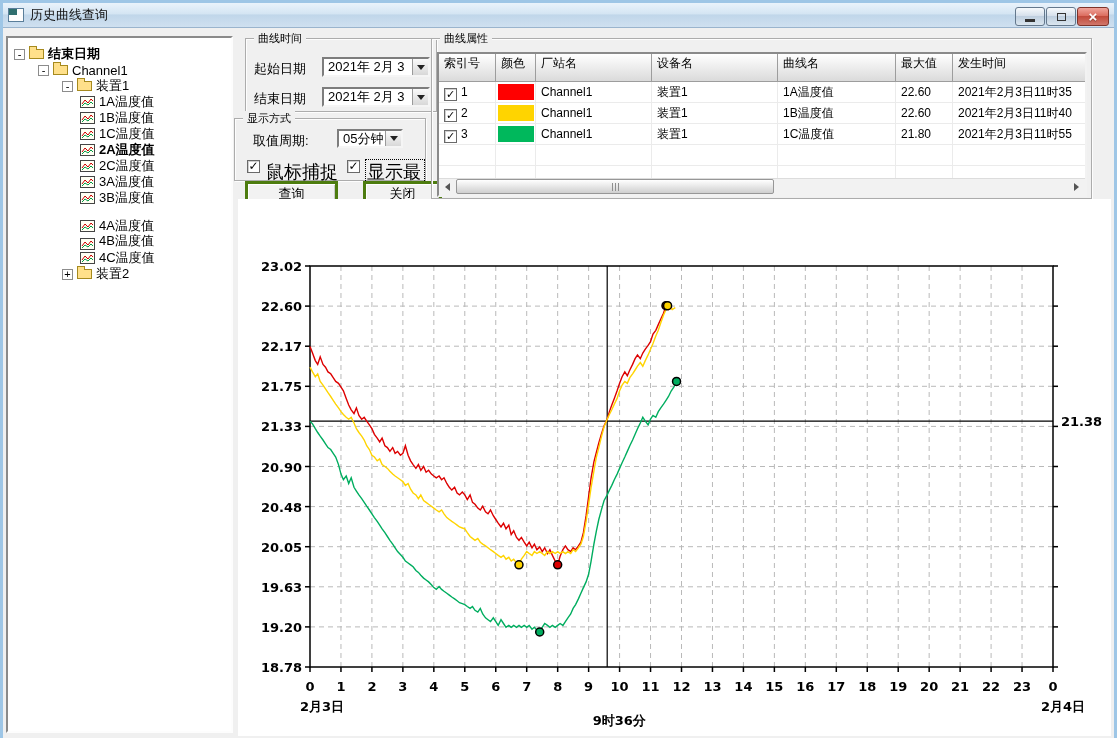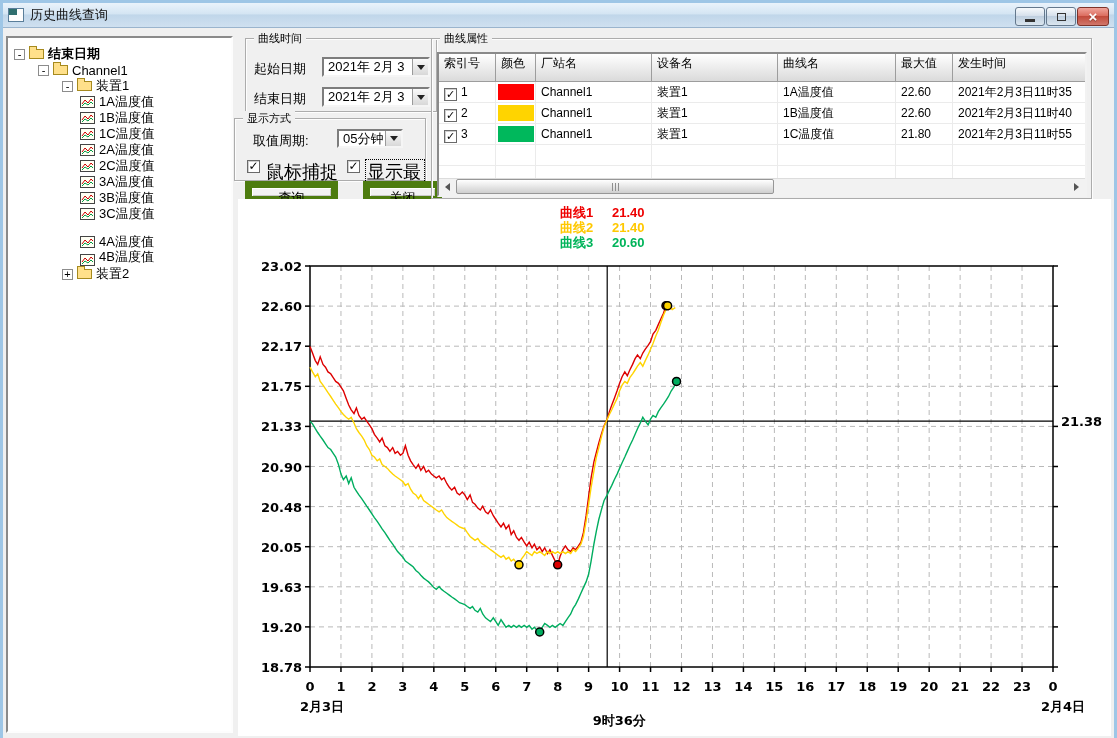--- a/index.html
+++ b/index.html
@@ -50,21 +50,21 @@
   .cval { flex:1; font-size:13px; padding-left:4px; white-space:nowrap; overflow:hidden; }
   .carrow { width:16px; height:100%; background:linear-gradient(#fafafa,#d8d8d8);
             border-left:1px solid #9a9a9a; display:flex; align-items:center; justify-content:center; }
   .tri { width:0; height:0; border-left:4px solid transparent; border-right:4px solid transparent;
          border-top:5px solid #222; }
   .cbx { position:absolute; width:13px; height:13px; background:#fff; border:1px solid #6a6a6a;
          box-shadow:inset 1px 1px 0 #cfcfcf; font-size:12px; font-weight:bold; line-height:11px;
          text-align:center; color:#000; }
   .cblabel { position:absolute; font-size:18px; }
   .cblabel.focus { border:1px dotted #000; padding:0 1px; }
-  .btn { position:absolute; height:22px; background:#f2f2f2; border:7px solid #4d7c0f;
+  .btn { position:absolute; height:22px; background:#f2f2f2; border:3px solid #4d7c0f;
          box-shadow:inset 1px 1px 0 #ffffff, inset -1px -1px 0 #c9c9c9;
          font-size:13px; text-align:center; line-height:20px; color:#000; }
   
   .tbl { position:absolute; left:5px; top:13px; width:650px; height:145px; background:#fff;
          border:2px solid; border-color:#8a8a8a #f2f2f2 #f2f2f2 #8a8a8a; overflow:hidden; }
   .thead { display:flex; height:28px; background:linear-gradient(#ffffff,#d9d9d9); }
   .th { font-size:12px; line-height:19px; padding-left:5px; border-right:1px solid #9d9d9d;
         border-bottom:1px solid #9d9d9d; white-space:nowrap; overflow:hidden; flex:0 0 auto; }
   .tr { display:flex; height:21px; }
   .td { font-size:12px; line-height:20px; padding-left:5px; border-right:1px solid #ebebeb;
@@ -144,21 +144,21 @@
           <span class="tlabel">1B温度值</span>
         </div>
         <div class="trow" style="padding-left: 70px;">
           <svg width="15" height="12" class="cicon">
             <rect x="0.5" y="0.5" width="14" height="11" fill="#fffff4" stroke="#444"></rect>
             <polyline points="2,8 5,4 8,7 11,3 13,5" fill="none" stroke="#cc0000"></polyline>
             <polyline points="2,10 5,7 8,9 11,6 13,8" fill="none" stroke="#009944"></polyline>
           </svg>
           <span class="tlabel">1C温度值</span>
         </div>
-        <div class="trow" style="padding-left: 70px;">
+        <div class="trow" style="padding-left: 70px; font-weight: bold;">
           <svg width="15" height="12" class="cicon">
             <rect x="0.5" y="0.5" width="14" height="11" fill="#fffff4" stroke="#444"></rect>
             <polyline points="2,8 5,4 8,7 11,3 13,5" fill="none" stroke="#cc0000"></polyline>
             <polyline points="2,10 5,7 8,9 11,6 13,8" fill="none" stroke="#009944"></polyline>
           </svg>
           <span class="tlabel">2A温度值</span>
         </div>
         <div class="trow" style="padding-left: 70px;">
           <svg width="15" height="12" class="cicon">
             <rect x="0.5" y="0.5" width="14" height="11" fill="#fffff4" stroke="#444"></rect>
@@ -176,43 +176,43 @@
           <span class="tlabel">3A温度值</span>
         </div>
         <div class="trow" style="padding-left: 70px;">
           <svg width="15" height="12" class="cicon">
             <rect x="0.5" y="0.5" width="14" height="11" fill="#fffff4" stroke="#444"></rect>
             <polyline points="2,8 5,4 8,7 11,3 13,5" fill="none" stroke="#cc0000"></polyline>
             <polyline points="2,10 5,7 8,9 11,6 13,8" fill="none" stroke="#009944"></polyline>
           </svg>
           <span class="tlabel">3B温度值</span>
         </div>
-        <div class="trow" style="padding-left: 70px;">
-          <svg width="15" height="12" class="cicon">
-            <rect x="0.5" y="0.5" width="14" height="11" fill="#fffff4" stroke="#444"></rect>
-            <polyline points="2,8 5,4 8,7 11,3 13,5" fill="none" stroke="#cc0000"></polyline>
-            <polyline points="2,10 5,7 8,9 11,6 13,8" fill="none" stroke="#009944"></polyline>
-          </svg>
-          <span class="tlabel">3C温度值</span>
-        </div>
         <div class="trow" style="padding-left: 70px; margin-top: 12px;">
           <svg width="15" height="12" class="cicon">
             <rect x="0.5" y="0.5" width="14" height="11" fill="#fffff4" stroke="#444"></rect>
             <polyline points="2,8 5,4 8,7 11,3 13,5" fill="none" stroke="#cc0000"></polyline>
             <polyline points="2,10 5,7 8,9 11,6 13,8" fill="none" stroke="#009944"></polyline>
           </svg>
           <span class="tlabel">4A温度值</span>
         </div>
         <div class="trow" style="padding-left: 70px; align-items: flex-end;">
           <svg width="15" height="12" class="cicon">
             <rect x="0.5" y="0.5" width="14" height="11" fill="#fffff4" stroke="#444"></rect>
             <polyline points="2,8 5,4 8,7 11,3 13,5" fill="none" stroke="#cc0000"></polyline>
             <polyline points="2,10 5,7 8,9 11,6 13,8" fill="none" stroke="#009944"></polyline>
           </svg>
           <span class="tlabel">4B温度值</span>
+        </div>
+        <div class="trow" style="padding-left: 70px;">
+          <svg width="15" height="12" class="cicon">
+            <rect x="0.5" y="0.5" width="14" height="11" fill="#fffff4" stroke="#444"></rect>
+            <polyline points="2,8 5,4 8,7 11,3 13,5" fill="none" stroke="#cc0000"></polyline>
+            <polyline points="2,10 5,7 8,9 11,6 13,8" fill="none" stroke="#009944"></polyline>
+          </svg>
+          <span class="tlabel">4C温度值</span>
         </div>
         <div class="trow" style="padding-left: 52px;">
           <span class="exp">+</span>
           <span class="fold"></span>
           <span class="tlabel">装置2</span>
         </div>
       </div>
 
     <div class="grp" style="left:242px; top:7px; width:192px; height:74px;">
       <span class="gtitle">曲线时间</span>
@@ -327,25 +327,20 @@
             </span>
           </span>
           <span class="sarr">
               <i class="tri-r"></i>
             </span>
         </div>
       </div>
     </div>
 
     <div class="chart">
-      <div class="legend">
-        <div class="lrow" style="color: rgb(238, 0, 0);"><span class="lname">曲线1</span><span>21.40</span></div>
-        <div class="lrow" style="color: rgb(255, 200, 0);"><span class="lname">曲线2</span><span>21.40</span></div>
-        <div class="lrow" style="color: rgb(0, 180, 90);"><span class="lname">曲线3</span><span>20.60</span></div>
-      </div>
       <svg id="chart-svg" width="873" height="537">
           <line x1="72" y1="107.1" x2="815" y2="107.1" stroke="#b9b9b9" stroke-dasharray="5 4"></line>
           <line x1="72" y1="147.2" x2="815" y2="147.2" stroke="#b9b9b9" stroke-dasharray="5 4"></line>
           <line x1="72" y1="187.3" x2="815" y2="187.3" stroke="#b9b9b9" stroke-dasharray="5 4"></line>
           <line x1="72" y1="227.4" x2="815" y2="227.4" stroke="#b9b9b9" stroke-dasharray="5 4"></line>
           <line x1="72" y1="267.5" x2="815" y2="267.5" stroke="#b9b9b9" stroke-dasharray="5 4"></line>
           <line x1="72" y1="307.6" x2="815" y2="307.6" stroke="#b9b9b9" stroke-dasharray="5 4"></line>
           <line x1="72" y1="347.7" x2="815" y2="347.7" stroke="#b9b9b9" stroke-dasharray="5 4"></line>
           <line x1="72" y1="387.8" x2="815" y2="387.8" stroke="#b9b9b9" stroke-dasharray="5 4"></line>
           <line x1="72" y1="427.9" x2="815" y2="427.9" stroke="#b9b9b9" stroke-dasharray="5 4"></line>

